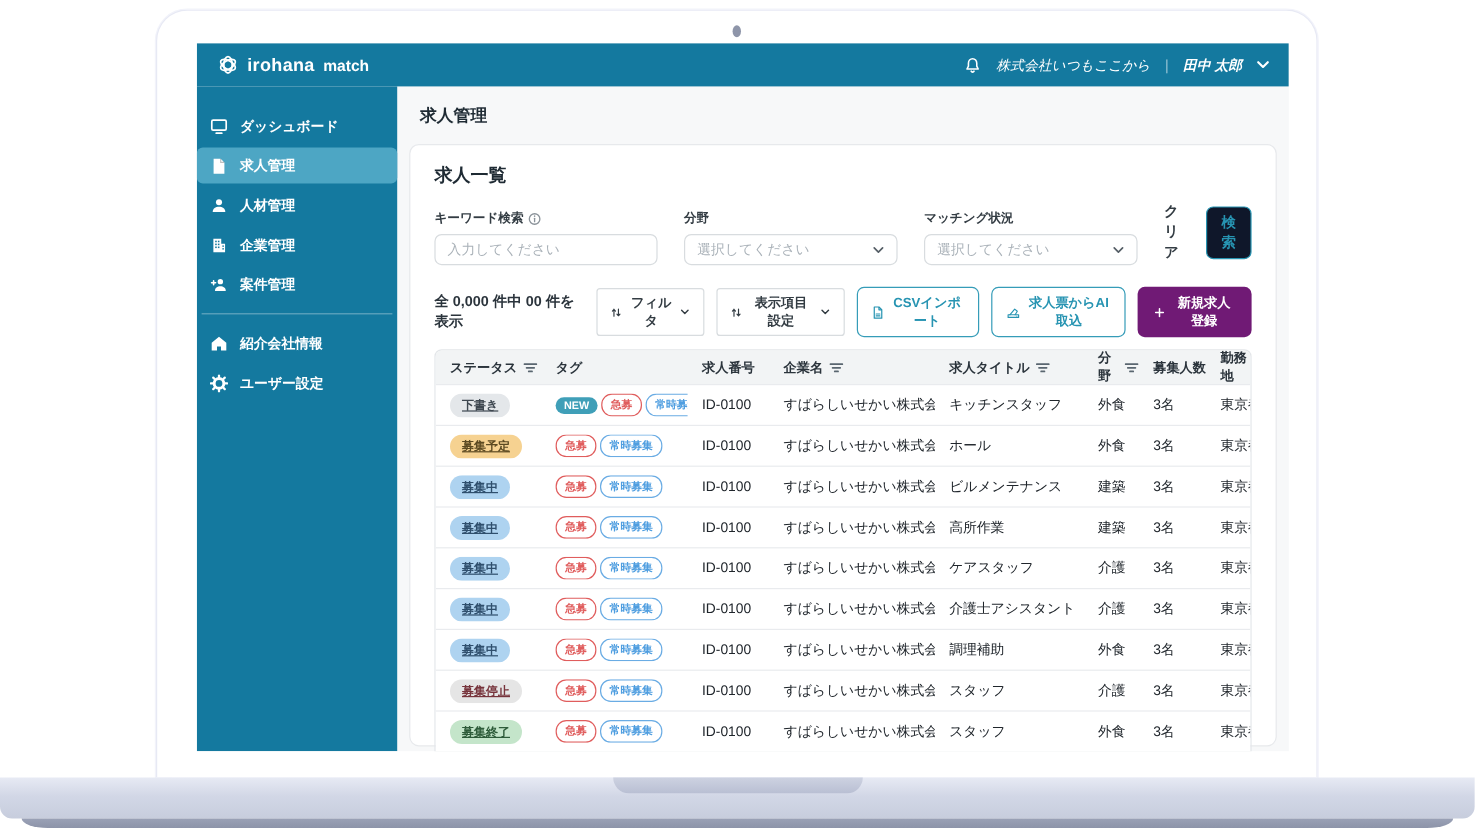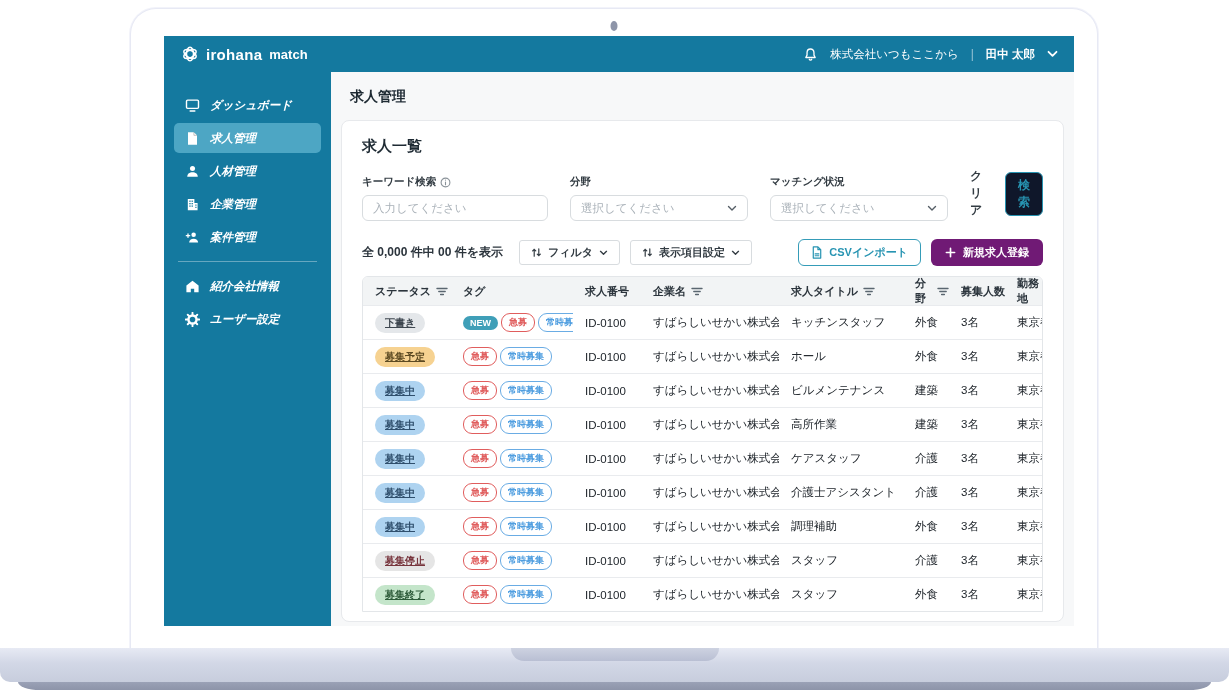--- a/index.html
+++ b/index.html
@@ -23,29 +23,29 @@
            width:208px; height:13px; background:linear-gradient(180deg,#cdd2e1,#b9bfd3);
            border-radius:0 0 14px 14px; }
 
   
   .appbar { height:36px; background:#14799f; display:flex; align-items:center;
             justify-content:space-between; padding:0 16px; flex:0 0 auto; }
   .logo { display:flex; align-items:center; gap:6px; color:#fff; cursor:pointer; }
   .logo-icon svg { width:20px; height:20px; display:block; }
   .logo-primary { font-size:15px; font-weight:800; letter-spacing:.3px; }
   .logo-secondary { font-size:13px; font-weight:700; margin-left:1px; }
-  .appbar-right { display:flex; align-items:center; gap:12px; color:#fff; font-size:11.5px; }
+  .appbar-right { display:flex; align-items:center; gap:12px; color:#fff; font-size:11.5px;font-style:italic; }
   .appbar-right .vdiv { opacity:.55; font-size:12px; }
   .appbar-right .uname { font-weight:700; }
   .icon-btn svg { display:block; }
 
   .app-body { flex:1; display:flex; min-height:0; }
 
   
-  .sidebar { width:167px; background:#14799f; padding:18px 10px; flex:0 0 auto;font-style:italic; }
+  .sidebar { width:167px; background:#14799f; padding:18px 0; flex:0 0 auto; }
   .side-item { display:flex; align-items:center; gap:10px; color:#fff; font-size:11.5px;
                font-weight:700; padding:7px 10px; border-radius:5px; margin-bottom:3px; cursor:pointer; }
   .side-item.active { background:#4da6c4; }
   .side-item .sicon { width:16px; height:16px; display:inline-flex; align-items:center; justify-content:center; }
   .side-item .sicon svg { width:15px; height:15px; display:block; }
   .side-divider { height:1px; background:rgba(255,255,255,.35); margin:9px 4px; }
 
   
   .main { flex:1; padding:12px 10px 0 10px; min-width:0; }
   .page-title { font-size:14px; font-weight:800; color:#1e2a33; padding:4px 9px 14px 9px; }
@@ -305,20 +305,28 @@
 
               <div class="toolbar-right">
                 <button class="ghost-btn">
                   <svg width="12" height="13" viewBox="0 0 12 14" fill="none" stroke="#2794b2" stroke-width="1.3" stroke-linejoin="round">
                     <path d="M2 1h5l3 3v9H2z"></path>
                       <path d="M7 1v3h3"></path>
                       <path d="M4 8.5h4M4 10.5h4" stroke-linecap="round"></path>
                   </svg>
                   <span>CSVインポート</span>
                 </button>
+                <button class="ghost-btn">
+                  <svg width="14" height="13" viewBox="0 0 15 14" fill="none" stroke="#2794b2" stroke-width="1.3" stroke-linejoin="round" stroke-linecap="round">
+                    <path d="M1.5 9.5h12v3h-12z"></path>
+                      <path d="M3.5 9.5 9 3l3 2.5-2.5 4"></path>
+                      <circle cx="11.5" cy="11" r="0.6" fill="#2794b2" stroke="none"></circle>
+                  </svg>
+                  <span>求人票からAI取込</span>
+                </button>
                 <button class="primary-btn">
                   <svg width="11" height="11" viewBox="0 0 12 12" fill="none" stroke="#ffffff" stroke-width="1.8" stroke-linecap="round">
                       <path d="M6 1.5v9M1.5 6h9"></path>
                     </svg>
                   <span>新規求人登録</span>
                 </button>
               </div>
             </div>
 
             <div class="table">

